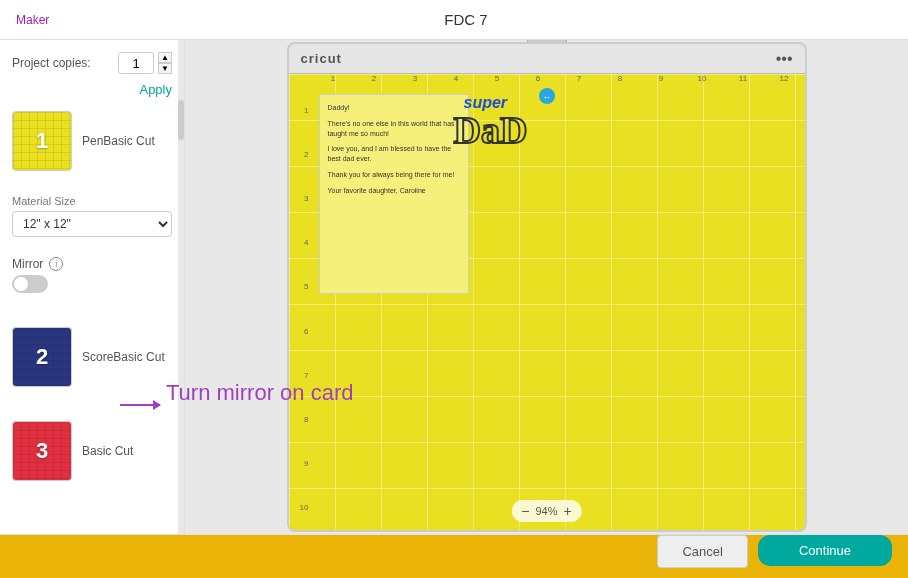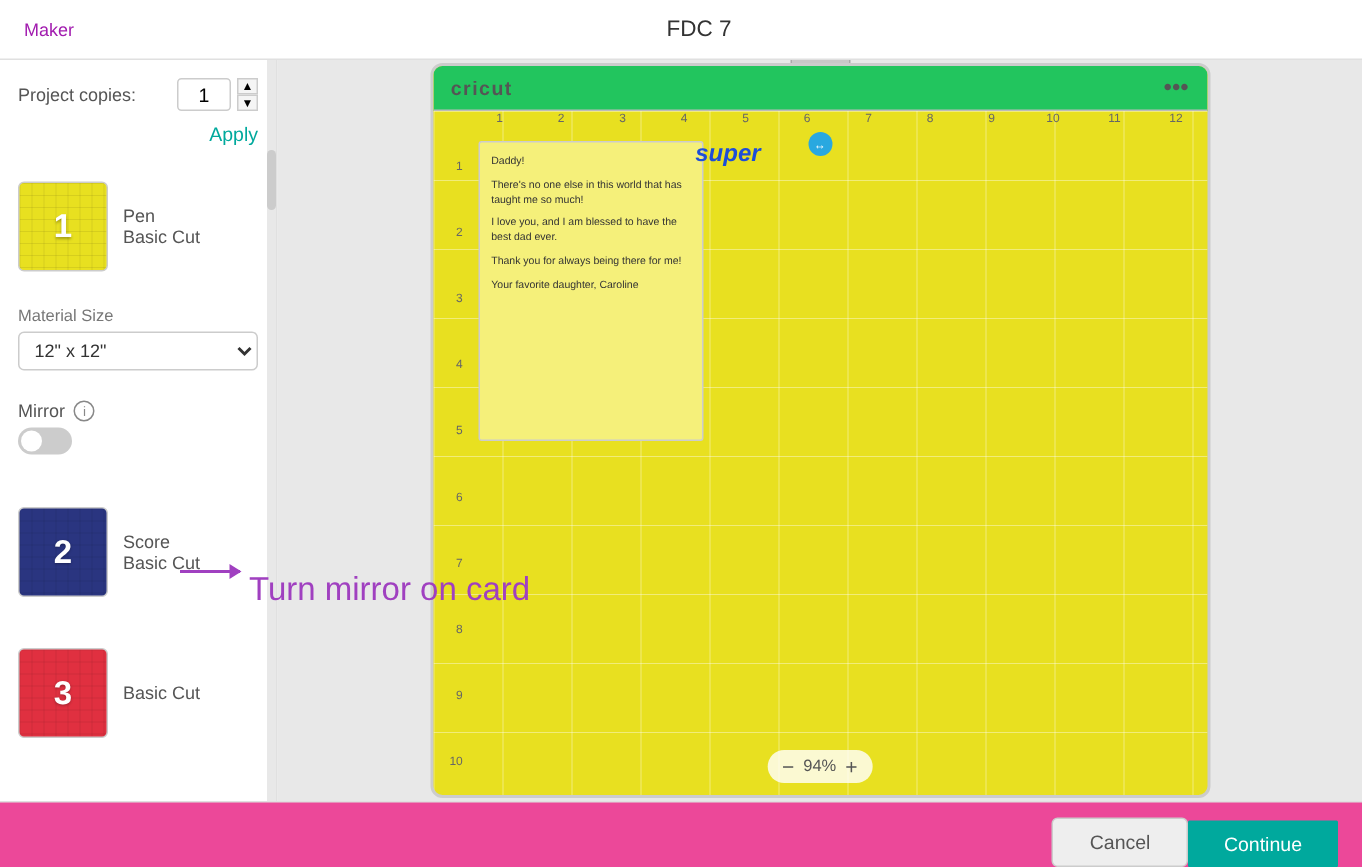--- a/index.html
+++ b/index.html
@@ -47,21 +47,21 @@
     .copies-input {
       width: 36px; height: 22px; border: 1px solid #ccc; border-radius: 3px;
       text-align: center; font-size: 13px;
     }
     .stepper { display: flex; flex-direction: column; }
     .stepper button {
       width: 14px; height: 11px; border: 1px solid #ccc; background: #f5f5f5;
       cursor: pointer; font-size: 8px; display: flex; align-items: center; justify-content: center; padding: 0;
     }
     .apply-btn {
-      display: block; margin-left: auto; margin-bottom: 20px;
+      display: block; margin-left: auto; margin-bottom: 10px;
       background: none; border: none; color: #00a99d; font-size: 13px; cursor: pointer; font-weight: 500;
     }
 
     
     .mat-list { display: flex; flex-direction: column; gap: 10px; }
     .mat-item {
       display: flex; align-items: center; gap: 10px;
       padding: 4px 0;
     }
     .mat-thumb {
@@ -74,21 +74,21 @@
       position: absolute; top: 0; left: 0; width: 100%; height: 100%;
       background-image:
         linear-gradient(rgba(0,0,0,0.08) 1px, transparent 1px),
         linear-gradient(90deg, rgba(0,0,0,0.08) 1px, transparent 1px);
       background-size: 8px 8px;
     }
     .mat-num {
       position: relative; z-index: 2; font-size: 22px; font-weight: bold; color: #fff;
       text-shadow: 0 1px 2px rgba(0,0,0,0.3);
     }
-    .mat-info { display: flex; flex-direction: column; }
+    .mat-info { display: flex; flex-direction: row; }
     .mat-type { font-size: 12px; color: #555; }
     .mat-cut { font-size: 12px; color: #555; text-align: center; }
 
     
     .section-label { font-size: 11px; color: #777; margin: 10px 0 4px; }
     .material-select {
       width: 100%; padding: 4px 6px; border: 1px solid #ccc; border-radius: 4px;
       font-size: 12px; color: #333; background: #fff; cursor: pointer;
     }
 
@@ -109,21 +109,21 @@
       width: 14px; height: 14px; border-radius: 50%; background: #fff;
       transition: left 0.2s;
     }
 
     
     .annotation {
       position: absolute;
       left: 120px;
       top: 380px;
       display: flex;
-      align-items: flex-start;
+      align-items: flex-end;
       gap: 6px;
       z-index: 20;
       pointer-events: none;
     }
     .annotation-arrow {
       width: 40px; height: 2px; background: #a040c0; position: relative;
     }
     .annotation-arrow::after {
       content: ''; position: absolute; right: -1px; top: -4px;
       border-left: 8px solid #a040c0; border-top: 5px solid transparent;
@@ -157,21 +157,21 @@
       top: 0; left: 0;
       width: 100%; height: 100%;
       background: #e8e020;
       border-radius: 8px;
       border: 2px solid #ccc;
       overflow: hidden;
     }
 
     
     .mat-header {
-      background: #22c55e;
+      background: #e5e5e5;
       height: 30px;
       display: flex;
       align-items: center;
       justify-content: space-between;
       padding: 0 12px;
       border-bottom: 1px solid #bbb;
       gap: 12px;
     }
     .cricut-logo { font-size: 13px; font-weight: bold; color: #555; letter-spacing: 1px; }
     .mat-hanger {
@@ -240,34 +240,34 @@
     .zoom-indicator {
       position: absolute; bottom: 10px; left: 50%; transform: translateX(-50%);
       background: rgba(255,255,255,0.8); border-radius: 20px; padding: 3px 10px;
       font-size: 11px; color: #555; display: flex; align-items: center; gap: 6px;
     }
     .zoom-btn { cursor: pointer; font-size: 14px; color: #555; background: none; border: none; }
 
     
     .footer {
       height: 44px;
-      background: #ec4899;
+      background: #eab308;
       border-top: 1px solid #e0e0e0;
       display: flex;
-      align-items: flex-end;
+      align-items: flex-start;
       justify-content: flex-end;
       padding: 0 16px;
-      gap: 0;
+      gap: 10px;
     }
     .btn-cancel {
       padding: 8px 24px; background: #eee; border: 1px solid #ccc; border-radius: 4px;
       font-size: 13px; color: #555; cursor: pointer;
     }
     .btn-continue {
-      padding: 8px 24px; background: #00a99d; border: none; border-radius: 1px;
+      padding: 8px 41px; background: #00a99d; border: none; border-radius: 12px;
       font-size: 13px; color: #fff; cursor: pointer;
     }
 
     
     .left-panel::-webkit-scrollbar { width: 6px; }
     .left-panel::-webkit-scrollbar-track { background: #f0f0f0; }
     .left-panel::-webkit-scrollbar-thumb { background: #ccc; border-radius: 3px; }
 
     
     .resize-handle {
@@ -412,20 +412,21 @@
         <div class="mat-card">
           <div class="card-text-block">Daddy!</div>
           <div class="card-text-block">There's no one else in this world that has taught me so much!</div>
           <div class="card-text-block">I love you, and I am blessed to have the best dad ever.</div>
           <div class="card-text-block">Thank you for always being there for me!</div>
           <div class="card-text-block">Your favorite daughter, Caroline</div>
         </div>
 
         <div class="super-dad">
           <span class="super-text">super</span>
+          <span class="dad-text">DaD</span>
         </div>
 
       </div>
 
       <div class="zoom-indicator">
         <button class="zoom-btn">−</button>
         <span>94%</span>
         <button class="zoom-btn">+</button>
       </div>
 

